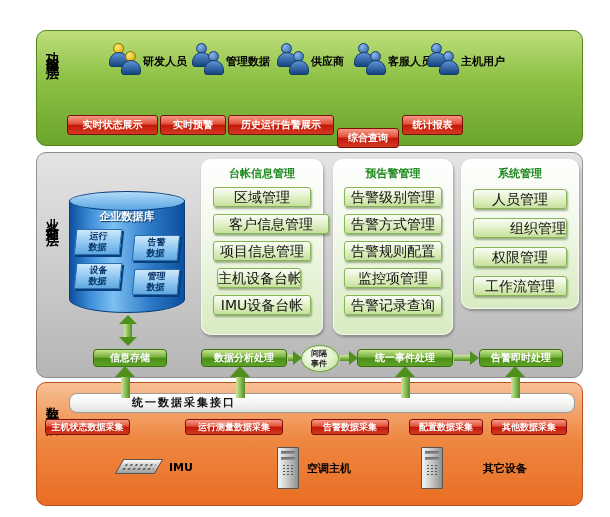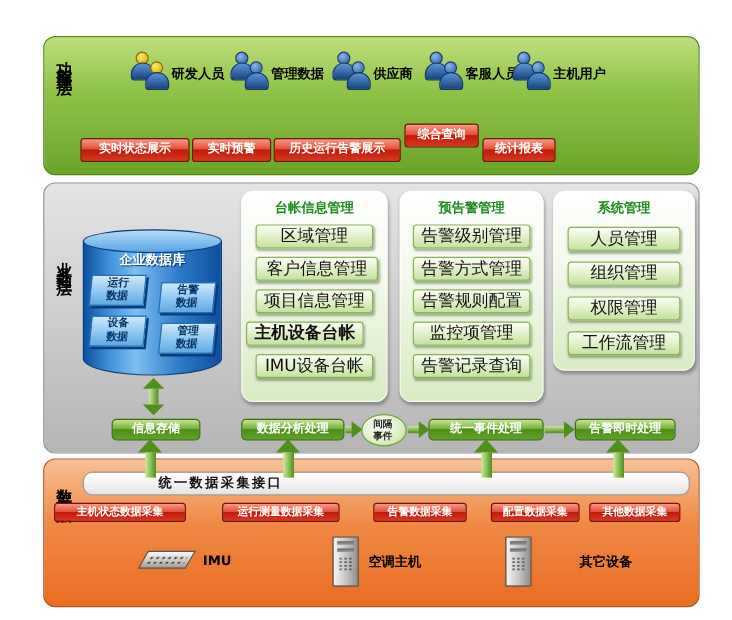--- a/index.html
+++ b/index.html
@@ -173,21 +173,21 @@
             <i class="h"></i>
             <i class="b"></i>
           </i>
       </span>
       <span class="ulabel">主机用户</span>
     </div>
 
     <div class="btn red" style="left:30px;top:84px;width:91px;">实时状态展示</div>
     <div class="btn red" style="left:123px;top:84px;width:66px;">实时预警</div>
     <div class="btn red" style="left:191px;top:84px;width:106px;">历史运行告警展示</div>
-    <div class="btn red" style="left:300px;top:72px;width:62px;">综合查询</div>
+    <div class="btn red" style="left:300px;top:97px;width:62px;">综合查询</div>
     <div class="btn red" style="left:365px;top:84px;width:61px;">统计报表</div>
   </section>
 
   <section class="layer layer-business">
     <div class="vlabel" style="top:55px;">业务处理层</div>
 
     <div class="db">
       <i class="db-body"></i>
       <i class="db-ellipse"></i>
       <div class="db-title">企业数据库</div>
@@ -207,39 +207,39 @@
 
     <div class="arrow-dv" style="left:82px;top:162px;">
       <i class="head-up"></i>
         <i class="shaft"></i>
         <i class="head-down"></i>
     </div>
 
     <div class="panel" style="left:164px;top:6px;width:122px;height:176px;">
       <div class="panel-title">台帐信息管理</div>
       <div class="pbtn" style="left:12px;top:28px;width:98px;">区域管理</div>
-      <div class="pbtn" style="left:12px;top:55px;width:102px;">客户信息管理</div>
+      <div class="pbtn" style="left:12px;top:55px;width:116px;">客户信息管理</div>
       <div class="pbtn" style="left:12px;top:82px;width:98px;">项目信息管理</div>
-      <div class="pbtn" style="left:4px;top:109px;width:98px;font-weight:bold;">主机设备台帐</div>
+      <div class="pbtn" style="left:16px;top:109px;width:84px;">主机设备台帐</div>
       <div class="pbtn" style="left:12px;top:136px;width:98px;">IMU设备台帐</div>
     </div>
 
     <div class="panel" style="left:296px;top:6px;width:120px;height:176px;">
       <div class="panel-title">预告警管理</div>
       <div class="pbtn" style="left:11px;top:28px;width:98px;">告警级别管理</div>
       <div class="pbtn" style="left:11px;top:55px;width:98px;">告警方式管理</div>
       <div class="pbtn" style="left:11px;top:82px;width:98px;">告警规则配置</div>
       <div class="pbtn" style="left:11px;top:109px;width:98px;">监控项管理</div>
       <div class="pbtn" style="left:11px;top:136px;width:98px;">告警记录查询</div>
     </div>
 
     <div class="panel" style="left:424px;top:6px;width:118px;height:150px;">
       <div class="panel-title">系统管理</div>
       <div class="pbtn" style="left:12px;top:30px;width:94px;">人员管理</div>
-      <div class="pbtn" style="left:12px;top:59px;width:94px;">组织管理</div>
+      <div class="pbtn" style="left:12px;top:59px;width:94px;text-align:right;">组织管理</div>
       <div class="pbtn" style="left:12px;top:88px;width:94px;">权限管理</div>
       <div class="pbtn" style="left:12px;top:117px;width:94px;">工作流管理</div>
     </div>
 
     <div class="btn green" style="left:56px;top:196px;width:74px;height:18px;line-height:16px;">信息存储</div>
     <div class="btn green" style="left:164px;top:196px;width:86px;height:18px;line-height:16px;">数据分析处理</div>
     <div class="arrow-h" style="left:251px;top:197px;width:14px;">
         <i class="shaft"></i>
         <i class="head"></i>
       </div>
@@ -256,21 +256,21 @@
         <i class="head"></i>
       </div>
     <div class="btn green" style="left:442px;top:196px;width:84px;height:18px;line-height:16px;">告警即时处理</div>
   </section>
 
   <section class="layer layer-collection">
     <div class="vlabel" style="top:14px;">数据采集层</div>
 
     <div class="interface-bar">统一数据采集接口</div>
 
-    <div class="btn red small" style="left:8px;top:36px;width:110px;">主机状态数据采集</div>
+    <div class="btn red small" style="left:8px;top:36px;width:85px;">主机状态数据采集</div>
     <div class="btn red small" style="left:148px;top:36px;width:98px;">运行测量数据采集</div>
     <div class="btn red small" style="left:274px;top:36px;width:78px;">告警数据采集</div>
     <div class="btn red small" style="left:372px;top:36px;width:74px;">配置数据采集</div>
     <div class="btn red small" style="left:454px;top:36px;width:76px;">其他数据采集</div>
 
     <span class="kbd" style="left:82px;top:76px;">
         <i></i>
       </span>
     <span class="dev-label" style="left:132px;top:78px;">IMU</span>
 

